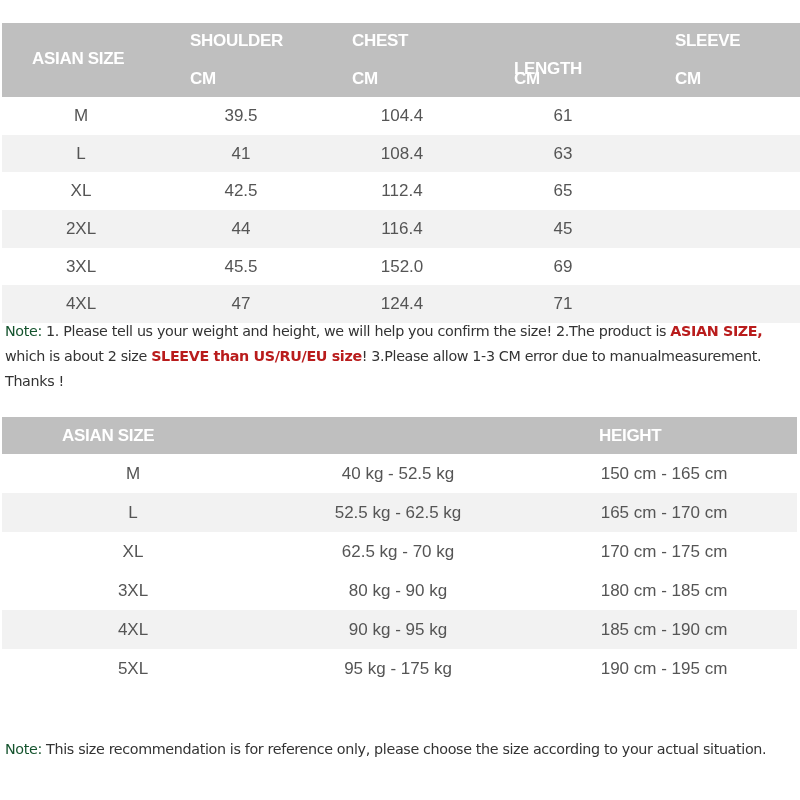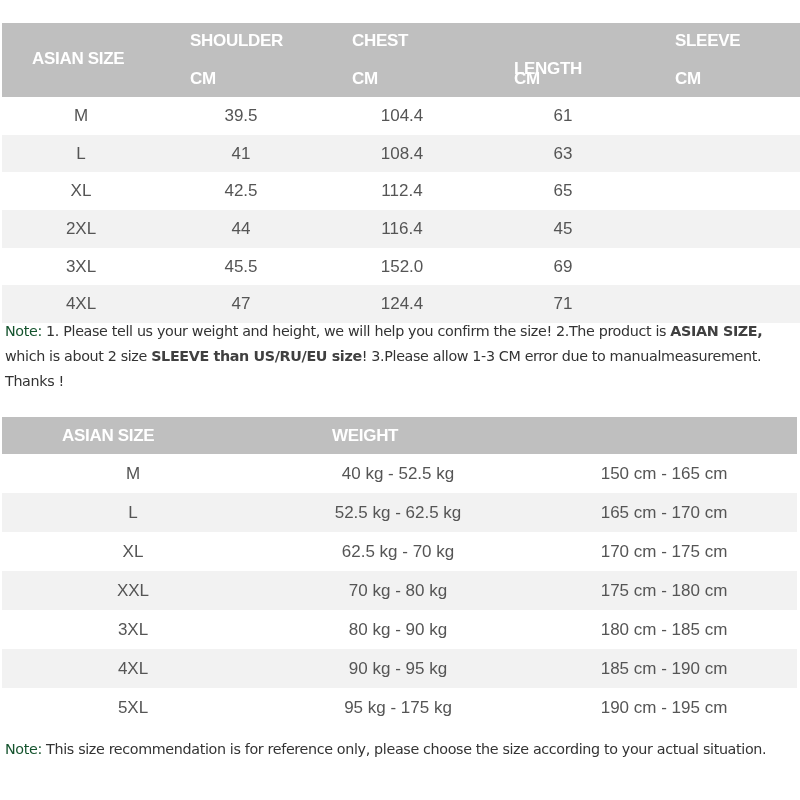--- a/index.html
+++ b/index.html
@@ -13,21 +13,21 @@
     .t2 .hdr { height: 37px; }
     .hcell { position: absolute; font-size: 17px; letter-spacing: -0.3px; }
     .row { position: relative; display: flex; align-items: center; font-size: 17px; color: #555; }
     .row.alt { background: #f2f2f2; }
     .t1 .row { height: 37.7px; }
     .t2 .row { height: 39px; }
     .cell { position: absolute; text-align: center; transform: translateX(-50%); white-space: nowrap; }
     .note { position: absolute; left: 5px; font-family: "DejaVu Sans", sans-serif; font-size: 14.3px;
             color: #333333; line-height: 25px; letter-spacing: -0.35px; }
     .note .red { color: #14532d; }
-    .note .redb { color: #404040; font-weight: bold; }
+    .note .redb { color: #b91c1c; font-weight: bold; }
     .n1 { top: 319px; width: 795px; }
     .n2 { top: 737px; width: 790px; }
   </style>
 </head>
 <body>
 
 <div class="tbl t1">
   <div class="hdr">
     <div class="hcell" style="left:30px; top:26px; width:100px;">ASIAN SIZE</div>
     <div class="hcell" style="left:188px; top:8px; width:100px;">SHOULDER</div>
@@ -84,42 +84,37 @@
   </div>
 </div>
 
 <div class="note n1">
   <span class="red">Note:</span><span> 1. Please tell us your weight and height, we will help you confirm the size!  2.The product is </span><span class="redb">ASIAN SIZE,</span><span> which is about 2 size </span><span class="redb">SLEEVE than US/RU/EU size</span><span>!  3.Please allow 1-3 CM error due to manualmeasurement.  Thanks !</span>
 </div>
 
 <div class="tbl t2">
   <div class="hdr">
     <div class="hcell" style="left:60px; top:9px; width:140px;">ASIAN SIZE</div>
-    <div class="hcell" style="left:330px; top:9px; width:130px;">WEIGHT</div>
+    <div class="hcell" style="left:597px; top:9px; width:130px;">HEIGHT</div>
   </div>
 
   <div class="row">
     <span class="cell" style="left:131px">M</span>
     <span class="cell" style="left:396px">40 kg - 52.5 kg</span>
     <span class="cell" style="left:662px">150 cm - 165 cm</span>
   </div>
   <div class="row alt">
     <span class="cell" style="left:131px">L</span>
     <span class="cell" style="left:396px">52.5 kg - 62.5 kg</span>
     <span class="cell" style="left:662px">165 cm - 170 cm</span>
   </div>
   <div class="row">
     <span class="cell" style="left:131px">XL</span>
     <span class="cell" style="left:396px">62.5 kg - 70 kg</span>
     <span class="cell" style="left:662px">170 cm - 175 cm</span>
-  </div>
-  <div class="row alt">
-    <span class="cell" style="left:131px">XXL</span>
-    <span class="cell" style="left:396px">70 kg - 80 kg</span>
-    <span class="cell" style="left:662px">175 cm - 180 cm</span>
   </div>
   <div class="row">
     <span class="cell" style="left:131px">3XL</span>
     <span class="cell" style="left:396px">80 kg - 90 kg</span>
     <span class="cell" style="left:662px">180 cm - 185 cm</span>
   </div>
   <div class="row alt">
     <span class="cell" style="left:131px">4XL</span>
     <span class="cell" style="left:396px">90 kg - 95 kg</span>
     <span class="cell" style="left:662px">185 cm - 190 cm</span>

